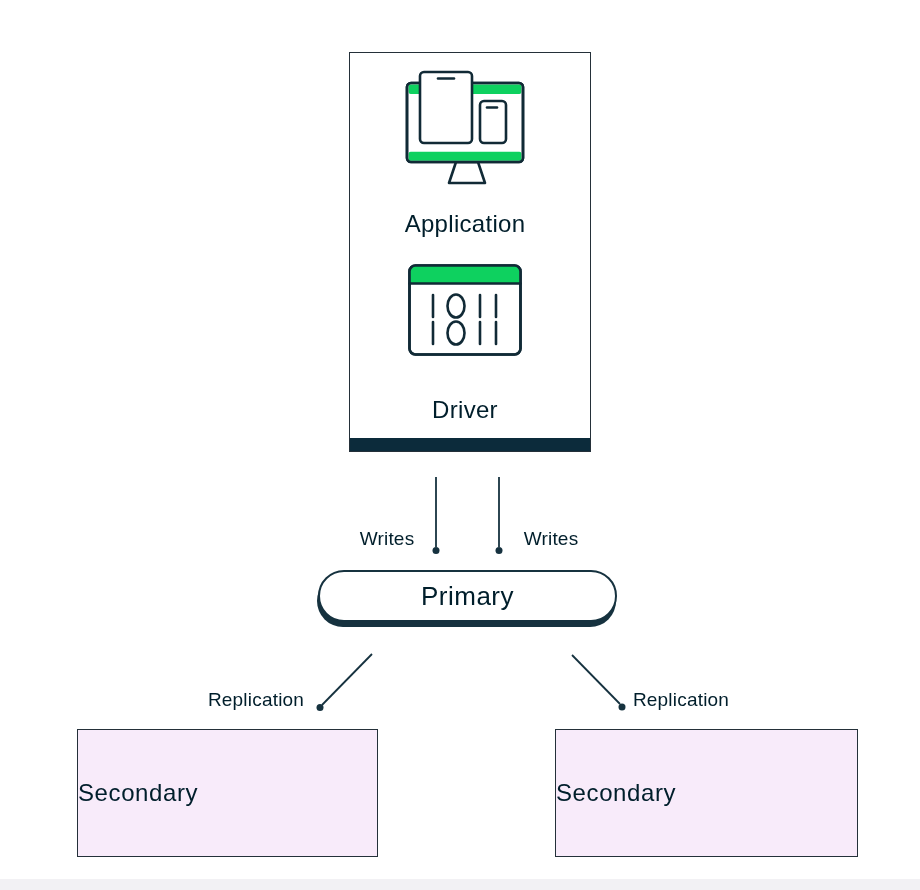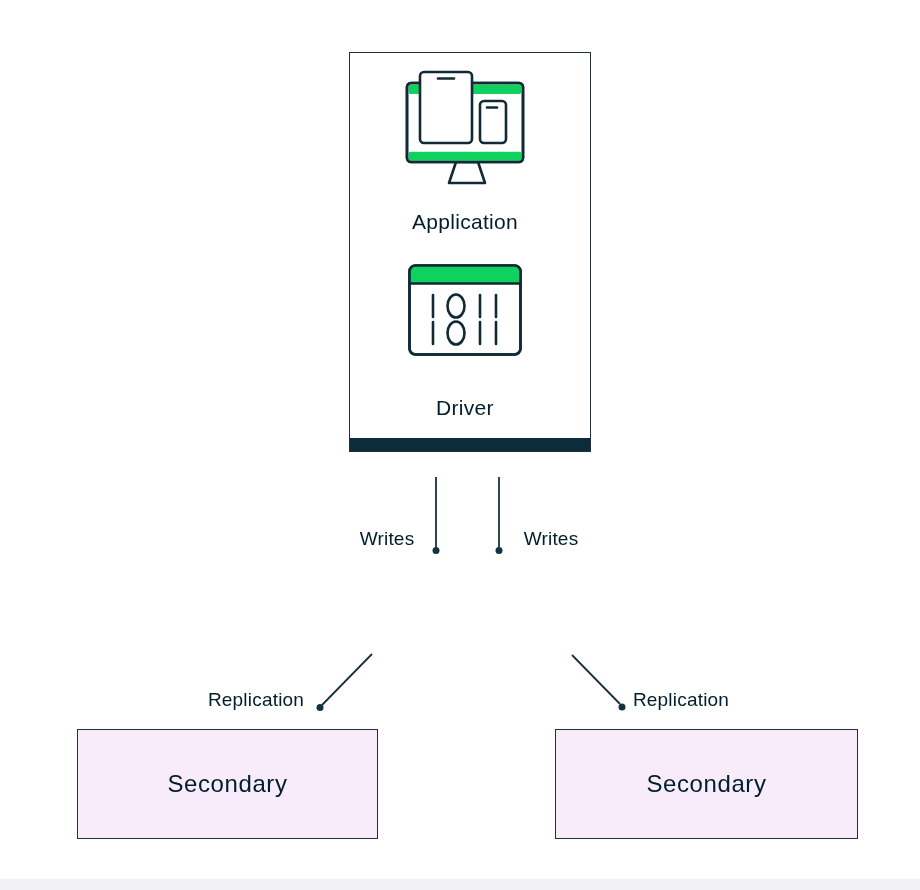--- a/index.html
+++ b/index.html
@@ -11,38 +11,38 @@
   .abs{position:absolute;}
   .client-box{
     left:349px;top:52px;width:242px;height:400px;box-sizing:border-box;
     background:#ffffff;border:1.5px solid var(--border,#243039);
   }
   .client-footer-bar{
     position:absolute;left:0;bottom:0;width:100%;height:13px;
     background:var(--dark-navy,#0C2B3B);
   }
   .icon-label{
-    left:349px;width:232px;text-align:center;font-size:21px;font-weight:500;
+    left:349px;width:232px;text-align:center;font-size:24px;font-weight:500;
     letter-spacing:.3px;color:var(--text-dark,#001E2B);
   }
   .flow-label{
     font-size:19px;font-weight:500;letter-spacing:.2px;transform:translate(-50%,-50%);
     color:var(--text-dark,#001E2B);white-space:nowrap;margin-top:28px;
   }
   .primary-pill{
     left:318px;top:570px;width:299px;height:52px;box-sizing:border-box;
     background:#ffffff;border:2px solid var(--line,#16323F);border-radius:28px;
     box-shadow:-1px 5px 0 0 var(--line,#16323F);
     display:flex;align-items:center;justify-content:center;
     font-size:26px;font-weight:500;letter-spacing:.5px;color:var(--text-dark,#001E2B);
   }
   .secondary-box{
-    top:729px;width:301px;height:110px;box-sizing:border-box;
+    top:729px;width:301px;height:128px;box-sizing:border-box;
     background:var(--secondary-fill,#F8EBFA);border:1.5px solid var(--border,#243039);
-    display:flex;align-items:center;justify-content:center;
+    display:flex;align-items:center;justify-content:flex-start;
     font-size:24px;font-weight:500;letter-spacing:.6px;color:var(--text-dark,#001E2B);
   }
   .secondary-left{left:77px;}
   .secondary-right{left:555px;width:303px;}
   .footer-strip{left:0;top:879px;width:920px;height:11px;background:var(--footer-strip,#F2F1F4);}
   svg{display:block;}
 </style>
 </head>
 <body>
 
@@ -100,20 +100,23 @@
       <g>
         <line x1="499" y1="7" x2="499" y2="77"></line>
         <circle cx="499" cy="80.5" r="3.5" stroke="none"></circle>
       </g>
     </g>
   </svg>
 
   <div class="abs flow-label" style="left:387px;top:511px;">Writes</div>
   <div class="abs flow-label" style="left:551px;top:511px;">Writes</div>
 
+  <div class="abs primary-pill">
+    <span>Primary</span>
+  </div>
 
   <svg class="abs" style="left:0;top:640px;" width="920" height="80" viewBox="0 0 920 80">
     <g stroke="var(--line,#16323F)" stroke-width="1.8" fill="var(--line,#16323F)">
       <g>
         <line x1="372" y1="14" x2="322" y2="65"></line>
         <circle cx="320" cy="67.5" r="3.5" stroke="none"></circle>
       </g>
       <g>
         <line x1="572" y1="15" x2="620" y2="64"></line>
         <circle cx="622" cy="67" r="3.5" stroke="none"></circle>

